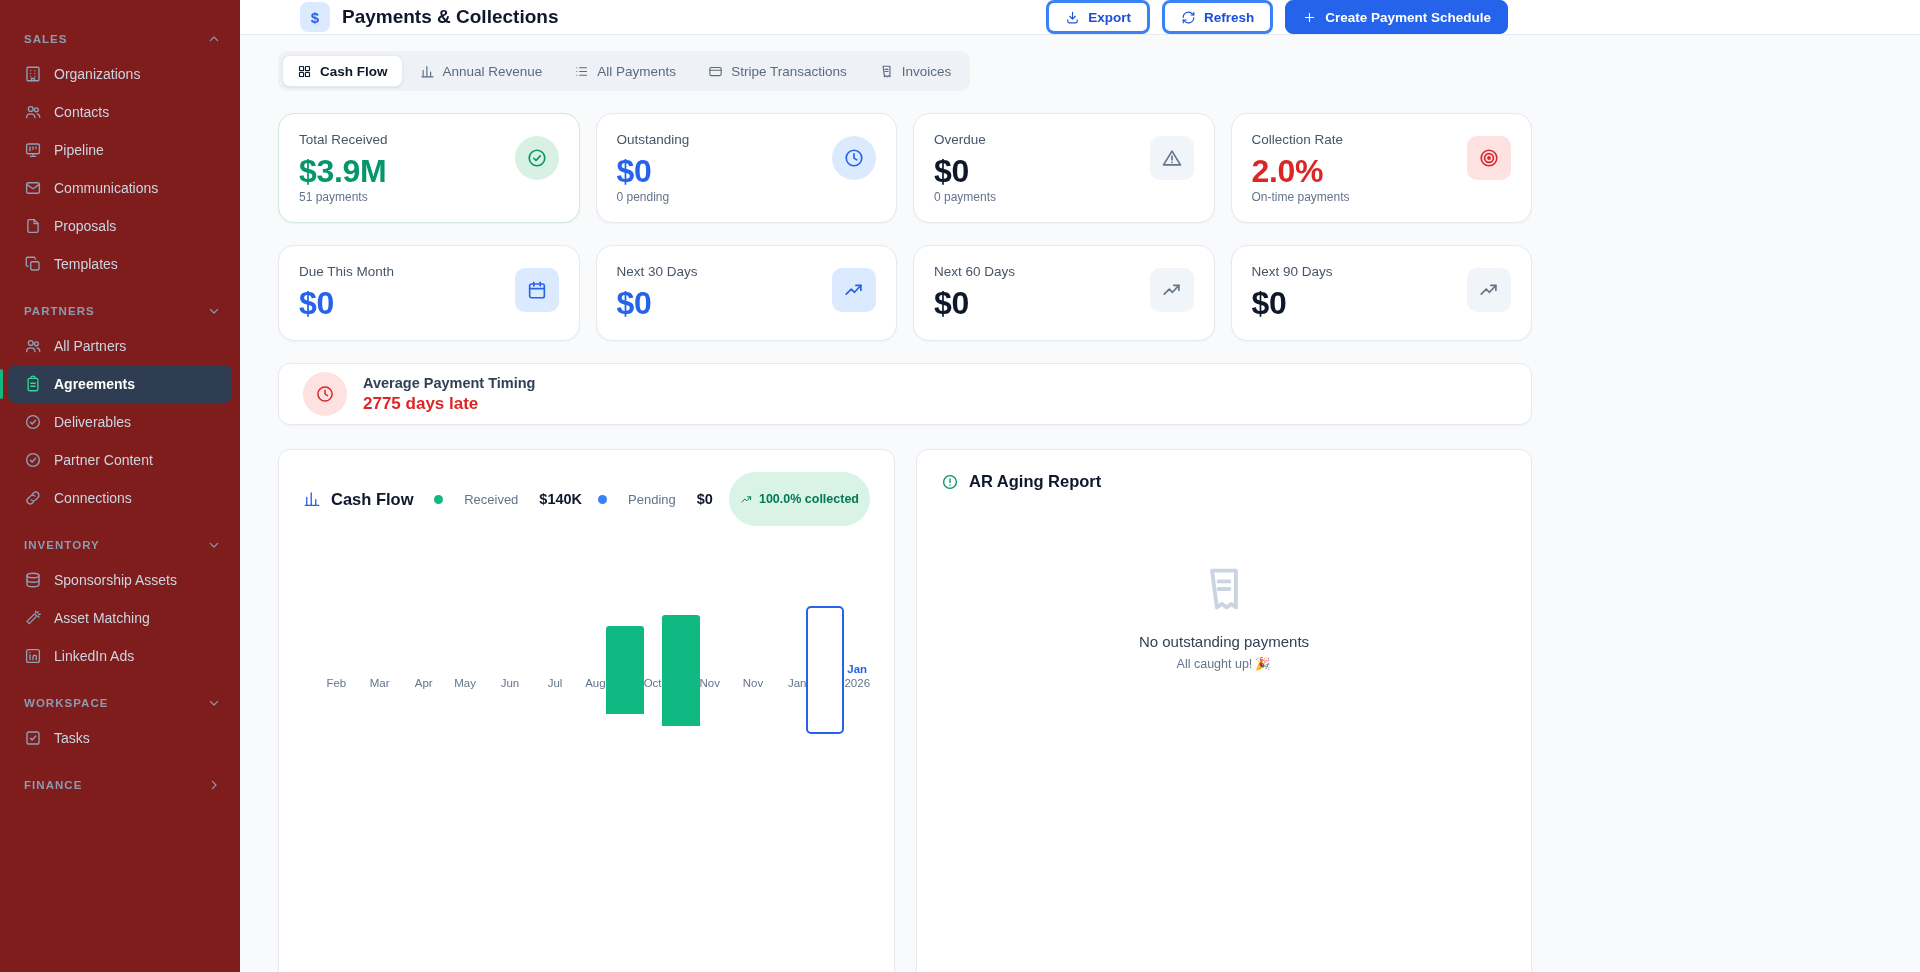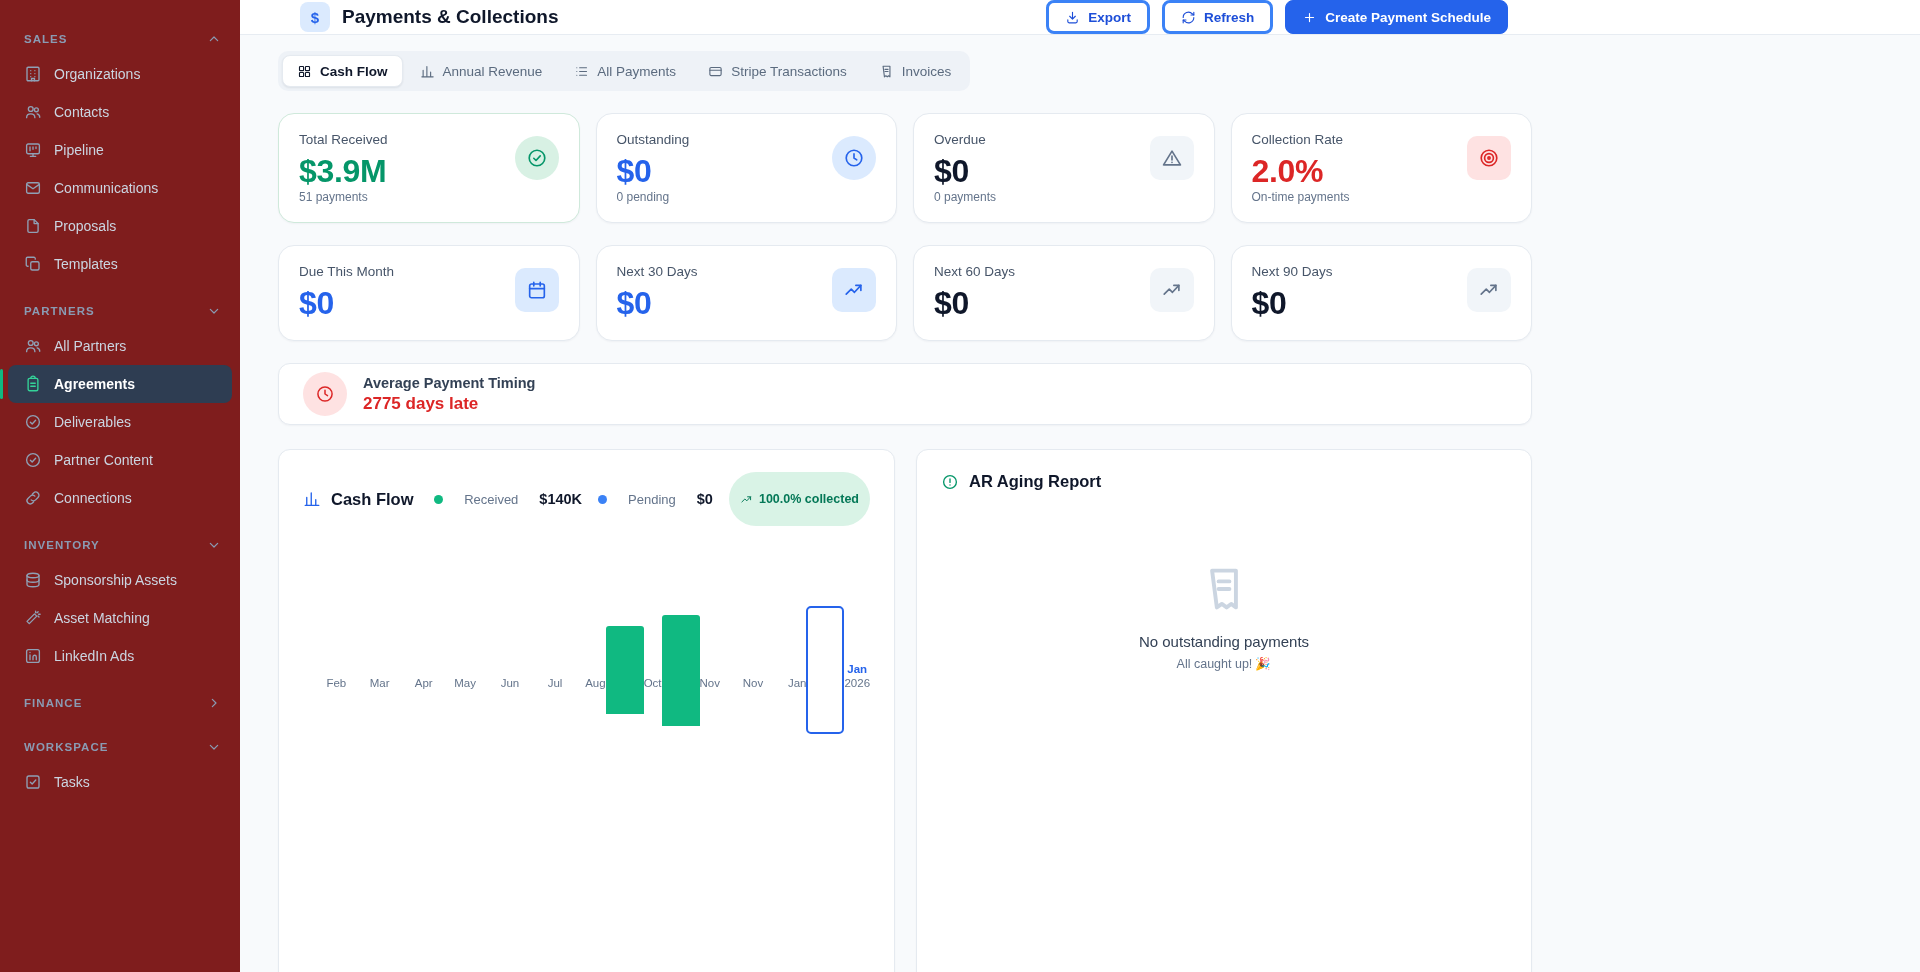--- a/index.html
+++ b/index.html
@@ -264,46 +264,46 @@
               <rect x="3.5" y="3.5" width="17" height="17" rx="2.5"></rect>
               <path d="M8 10.5V17M8 7.2v.1M12 17v-3.8a2.2 2.2 0 0 1 4.4 0V17"></path>
             </svg>
           </span>
         <span>LinkedIn Ads</span>
       </div>
     </div>
 
     <div class="nav-section">
       <div class="nav-section-header">
+        <span>WORKSPACE</span>
+        <span class="nav-chevron">
+            <svg viewBox="0 0 24 24" fill="none" stroke="currentColor" stroke-width="1.8" stroke-linecap="round" stroke-linejoin="round">
+              <path d="M6.5 9.5l5.5 5.5 5.5-5.5"></path>
+            </svg>
+          </span>
+      </div>
+      <div class="nav-item">
+        <span class="nav-icon">
+            <svg viewBox="0 0 24 24" fill="none" stroke="currentColor" stroke-width="1.8" stroke-linecap="round" stroke-linejoin="round">
+              <rect x="4" y="4" width="16" height="16" rx="2.5"></rect>
+              <path d="M8.5 12.2l2.4 2.4 4.8-5.2"></path>
+            </svg>
+          </span>
+        <span>Tasks</span>
+      </div>
+    </div>
+
+    <div class="nav-section">
+      <div class="nav-section-header">
         <span>FINANCE</span>
         <span class="nav-chevron">
             <svg viewBox="0 0 24 24" fill="none" stroke="currentColor" stroke-width="1.8" stroke-linecap="round" stroke-linejoin="round">
               <path d="M9.5 6.5l5.5 5.5-5.5 5.5"></path>
             </svg>
           </span>
-      </div>
-    </div>
-
-    <div class="nav-section">
-      <div class="nav-section-header">
-        <span>WORKSPACE</span>
-        <span class="nav-chevron">
-            <svg viewBox="0 0 24 24" fill="none" stroke="currentColor" stroke-width="1.8" stroke-linecap="round" stroke-linejoin="round">
-              <path d="M6.5 9.5l5.5 5.5 5.5-5.5"></path>
-            </svg>
-          </span>
-      </div>
-      <div class="nav-item">
-        <span class="nav-icon">
-            <svg viewBox="0 0 24 24" fill="none" stroke="currentColor" stroke-width="1.8" stroke-linecap="round" stroke-linejoin="round">
-              <rect x="4" y="4" width="16" height="16" rx="2.5"></rect>
-              <path d="M8.5 12.2l2.4 2.4 4.8-5.2"></path>
-            </svg>
-          </span>
-        <span>Tasks</span>
       </div>
     </div>
 
   </aside>
 
   <main class="main">
 
     <header class="page-header">
       <div class="page-header-inner">
         <div class="title-wrap">

